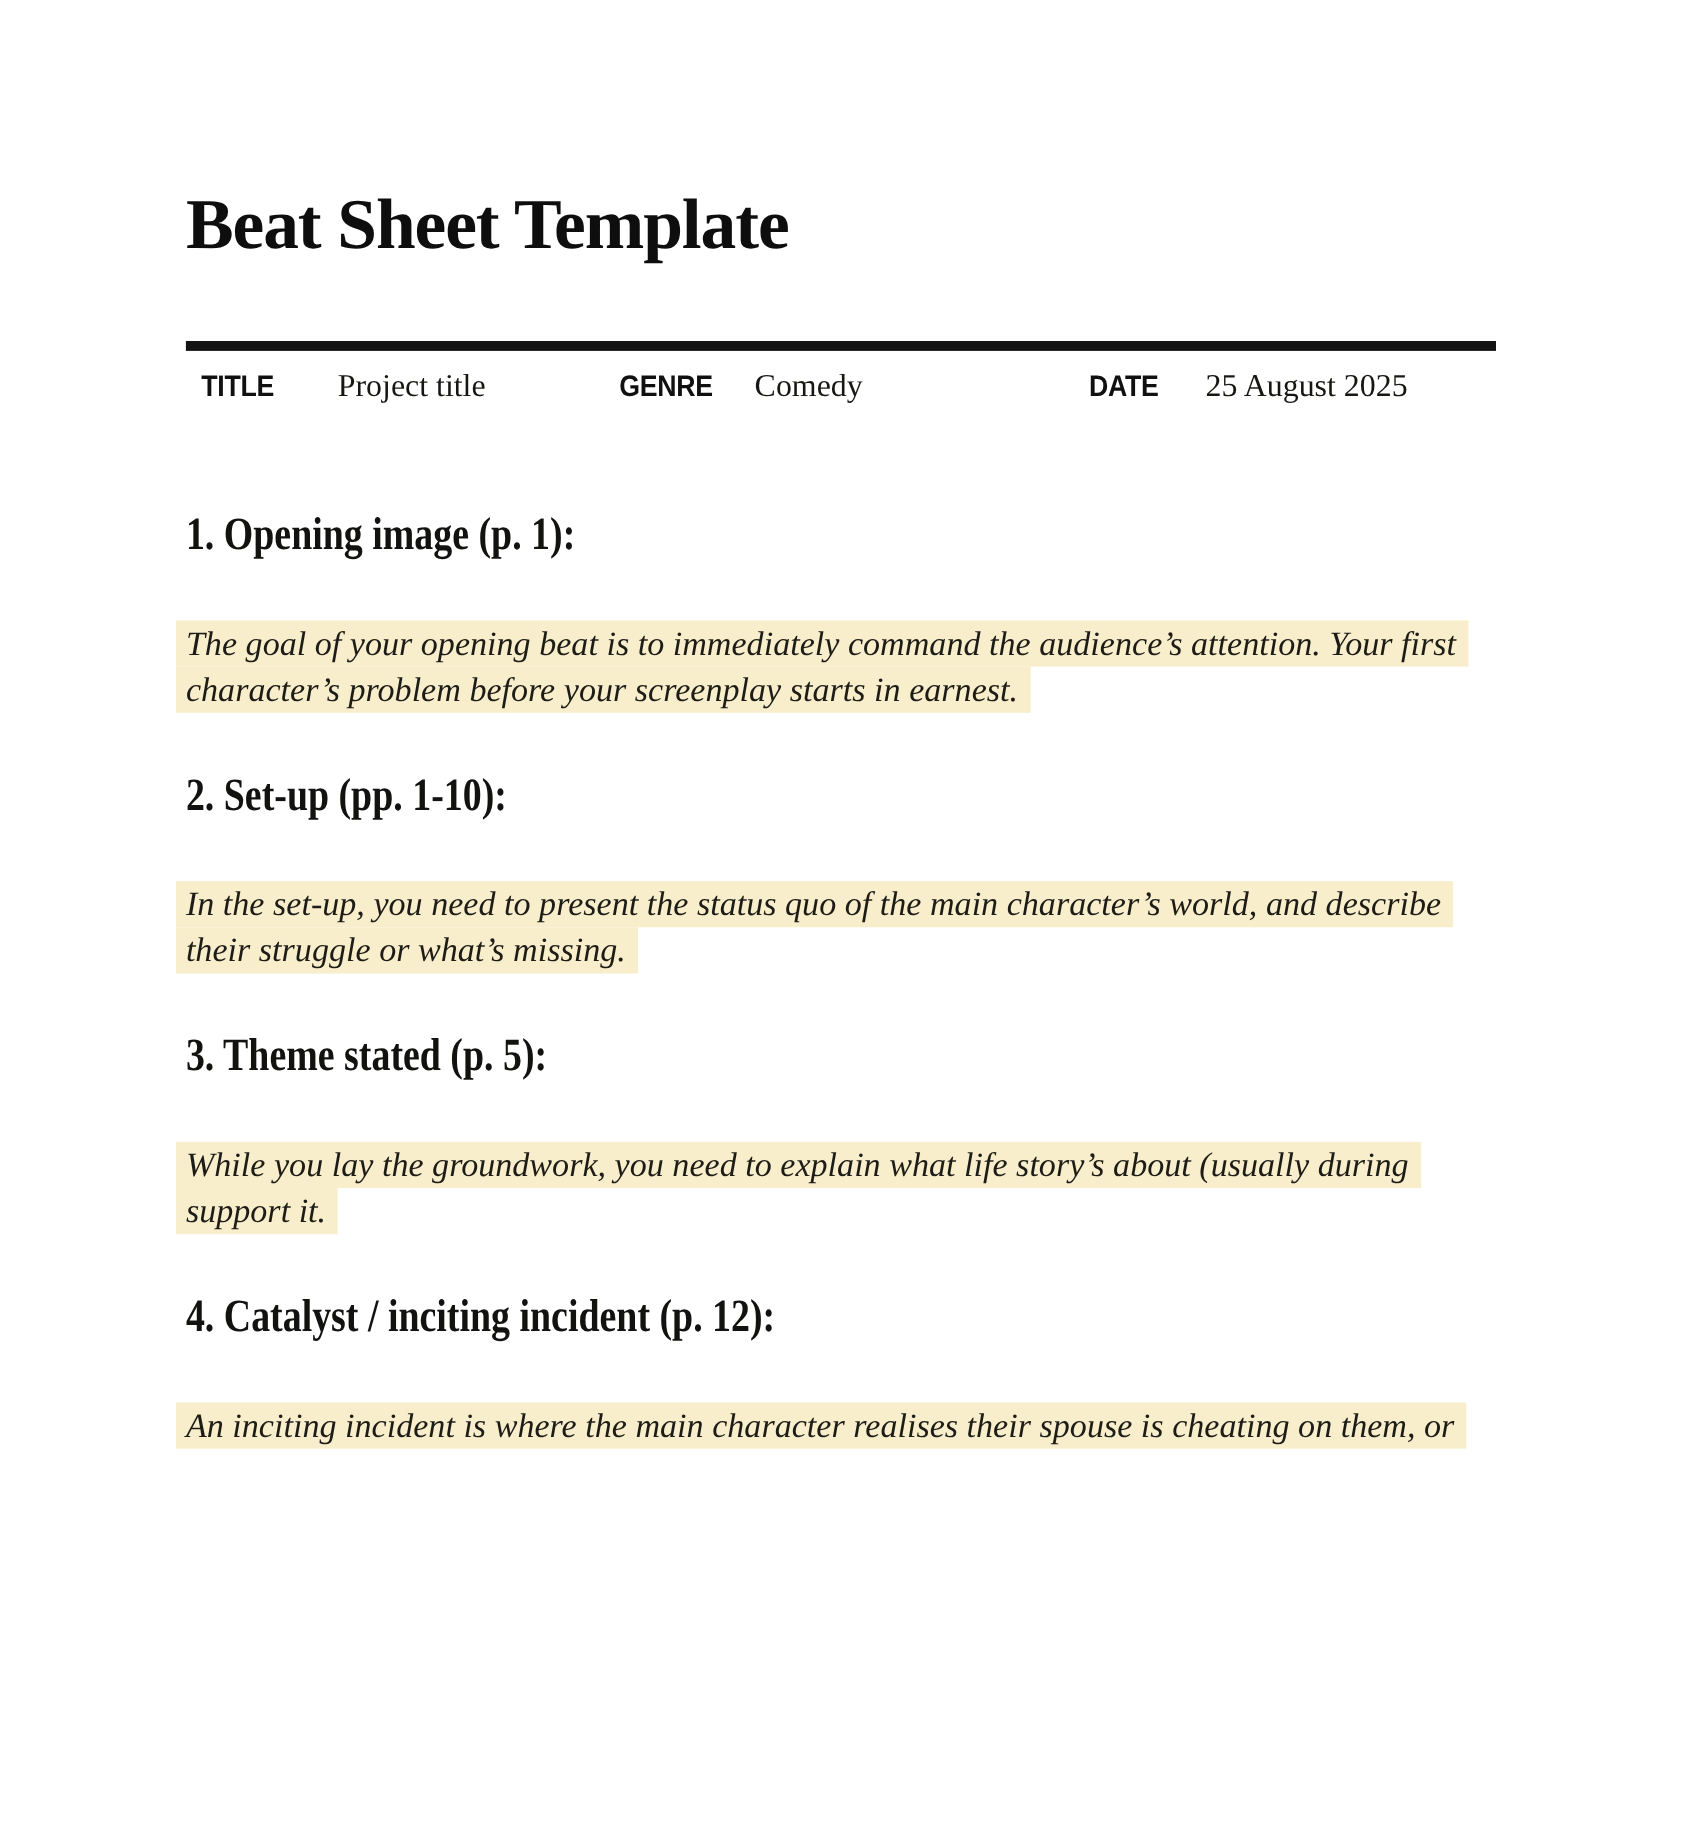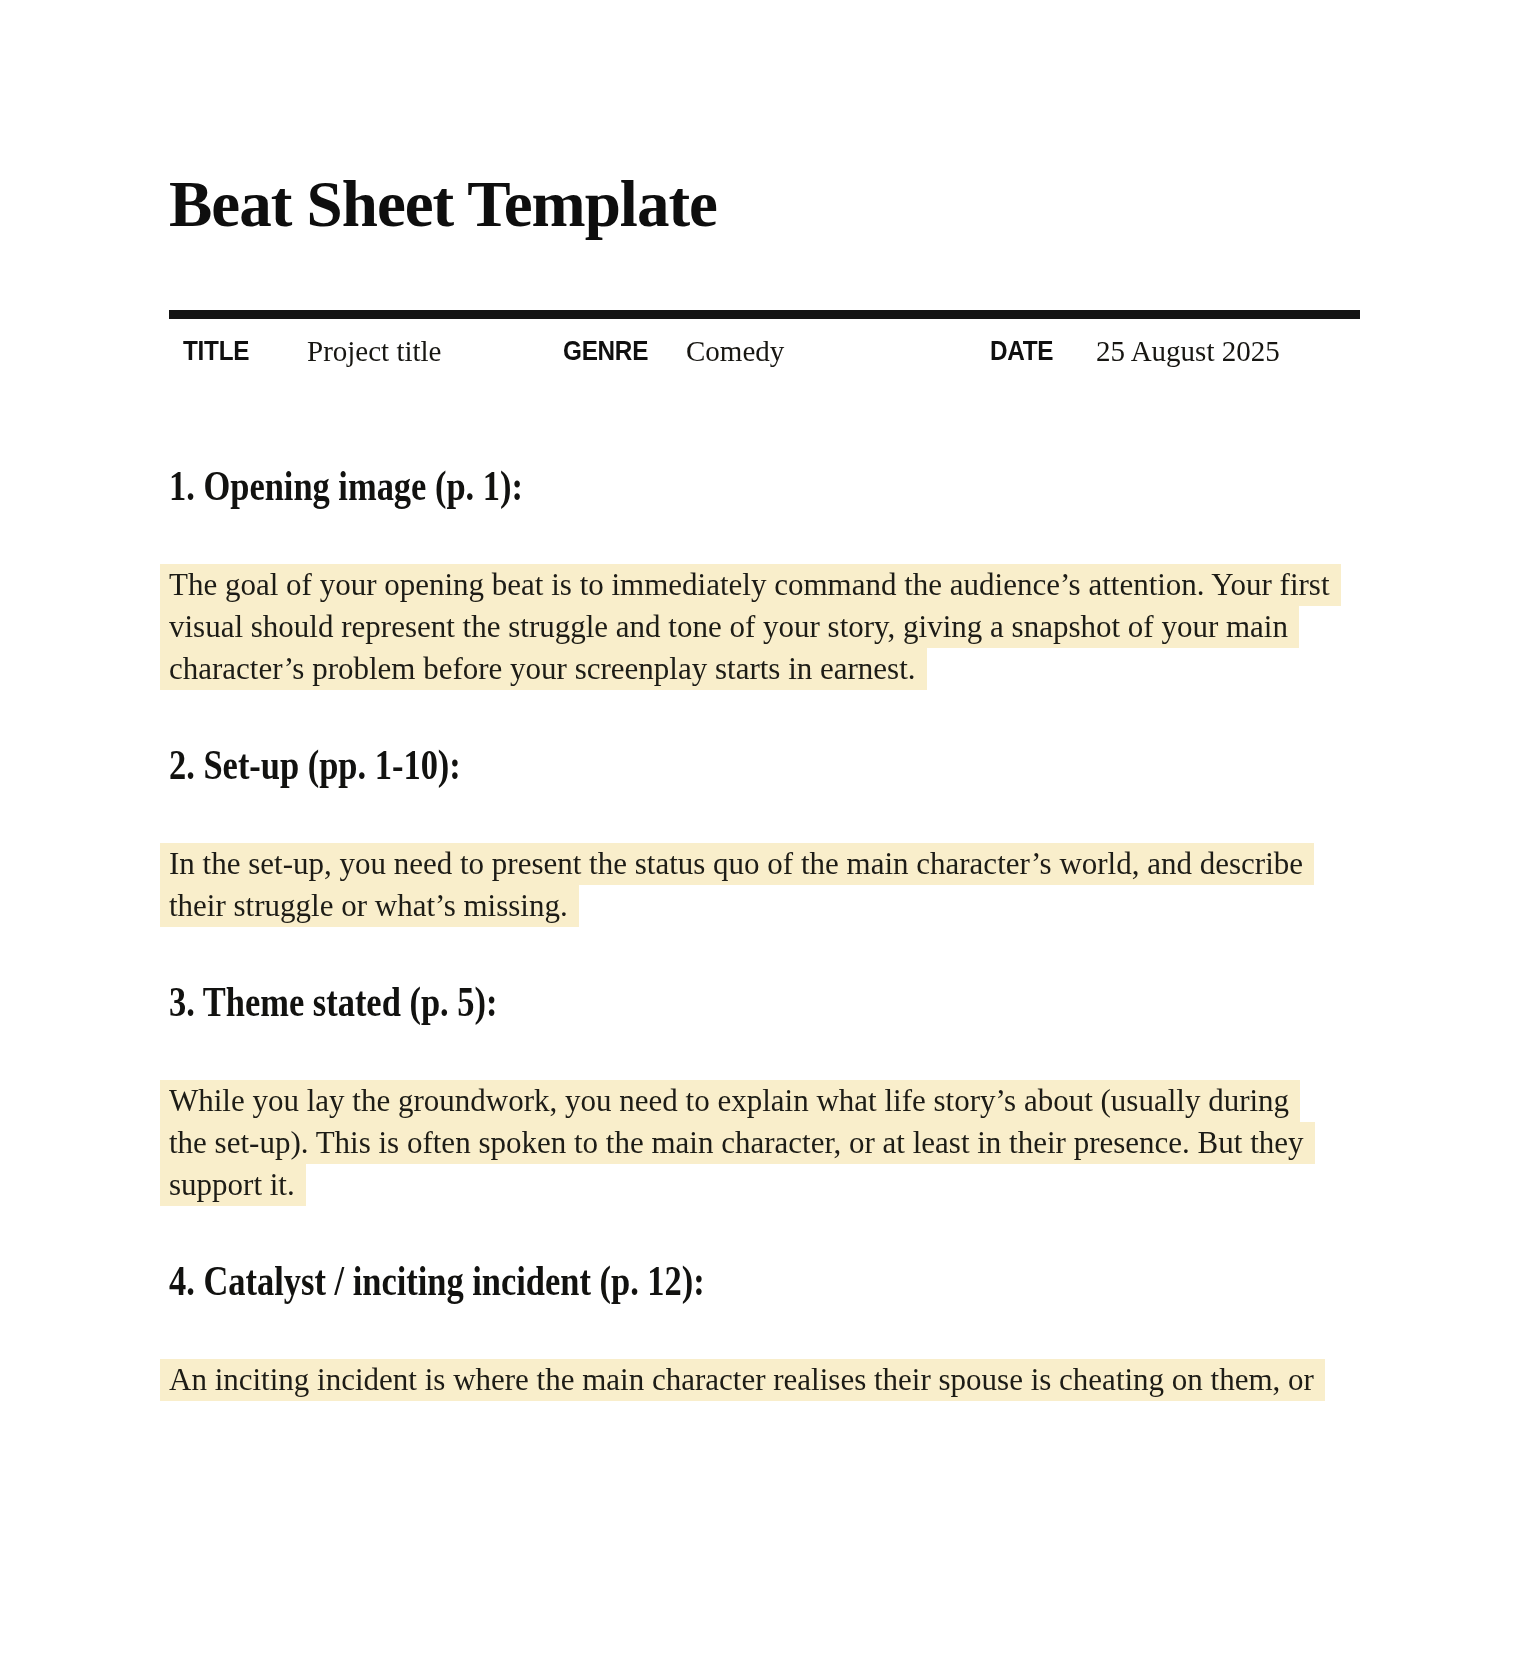--- a/index.html
+++ b/index.html
@@ -21,21 +21,21 @@
     transform:scaleX(0.9);transform-origin:0 50%;
   }
   .m-value{font-size:29px;color:#171612;}
   .section-h{
     margin:54px 0 0;font-size:42px;line-height:42px;font-weight:700;color:#121210;
     font-family:"Liberation Serif","DejaVu Serif",serif;
     transform:scaleX(0.82);transform-origin:0 50%;white-space:nowrap;
     letter-spacing:0px;
   }
   .section-h.first{margin-top:94px;}
-  .para{margin:57px 0 0;font-size:31px;color:#1d1c16;}
+  .para{margin:57px 0 0;font-style:italic;font-size:31px;color:#1d1c16;}
   .para .hl{
     display:block;width:fit-content;line-height:42px;
     background:var(--hl,#f9eecb);
     padding:0 11px 0 9px;margin-left:-9px;white-space:nowrap;
   }
 </style>
 </head>
 <body>
 
 <div class="page">
@@ -50,34 +50,32 @@
       <span class="m-value" style="left:138px">Project title</span>
       <span class="m-label" style="left:394px">GENRE</span>
       <span class="m-value" style="left:517px">Comedy</span>
       <span class="m-label" style="left:821px">DATE</span>
       <span class="m-value" style="left:927px">25 August 2025</span>
     </div>
 
     <h2 class="section-h first">1. Opening image (p. 1):</h2>
     <div class="para">
       <span class="hl">The goal of your opening beat is to immediately command the audience’s attention. Your first</span>
-      <span class="hl">visual should represent the struggle and tone of your story, giving a snapshot of your main</span>
       <span class="hl">character’s problem before your screenplay starts in earnest.</span>
     </div>
 
     <h2 class="section-h">2. Set-up (pp. 1-10):</h2>
     <div class="para">
       <span class="hl">In the set-up, you need to present the status quo of the main character’s world, and describe</span>
       <span class="hl">their struggle or what’s missing.</span>
     </div>
 
     <h2 class="section-h">3. Theme stated (p. 5):</h2>
     <div class="para">
       <span class="hl">While you lay the groundwork, you need to explain what life story’s about (usually during</span>
-      <span class="hl">the set-up). This is often spoken to the main character, or at least in their presence. But they</span>
       <span class="hl">support it.</span>
     </div>
 
     <h2 class="section-h">4. Catalyst / inciting incident (p. 12):</h2>
     <div class="para">
       <span class="hl">An inciting incident is where the main character realises their spouse is cheating on them, or</span>
     </div>
 
   </div>
 </div>

